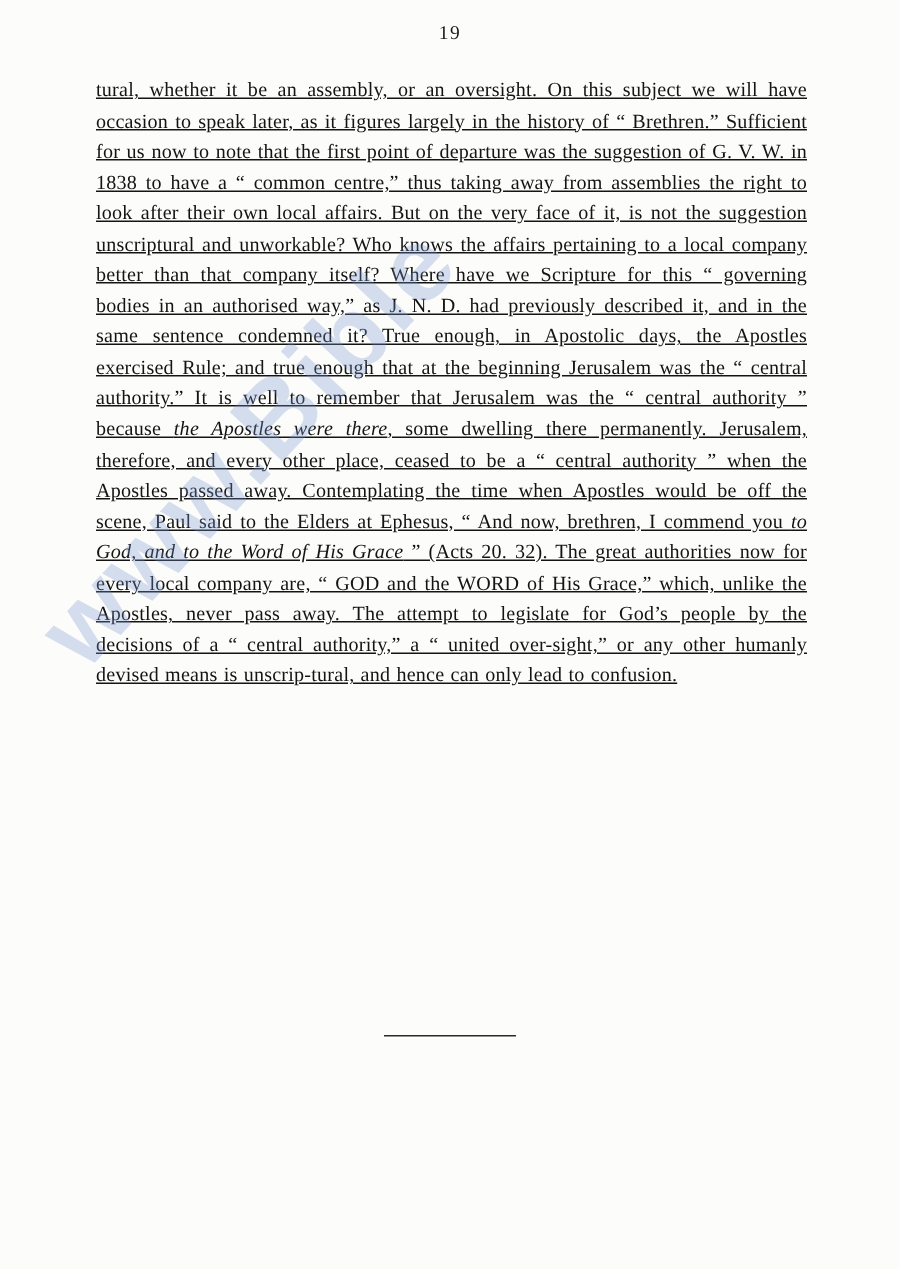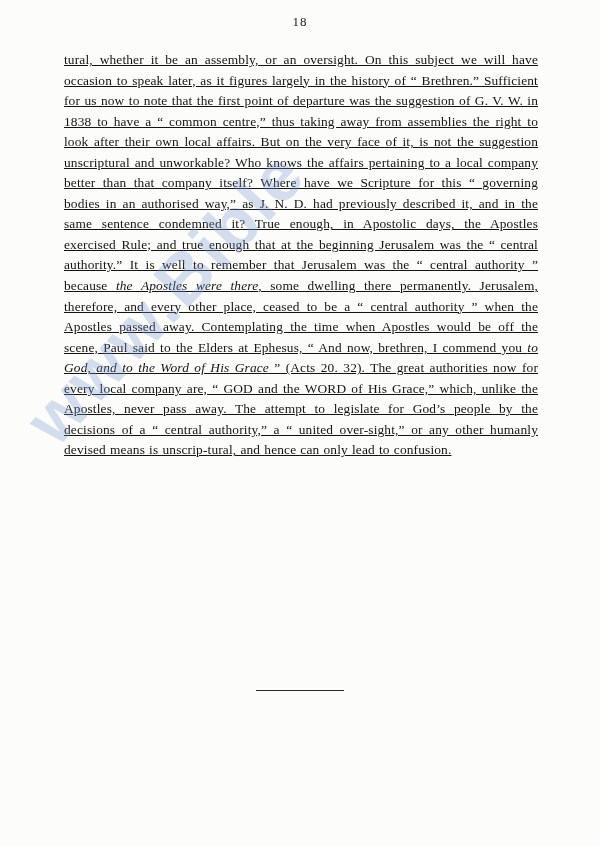--- a/index.html
+++ b/index.html
@@ -104,21 +104,21 @@
     letter-spacing: 2px;
     color: rgba(120, 150, 210, 0.30);
     white-space: nowrap;
   }
 </style>
 </head>
 <body>
 
 <div id="page">
 
-  <div class="page-number">18</div>
+  <div class="page-number">19</div>
 
   <div class="text-column">
     <p class="body-text"><span>tural, whether it be an assembly, or an oversight. On this subject we will have occasion to speak later, as it figures largely in the history of “ Brethren.” Sufficient for us now to note that the first point of departure was the suggestion of G. V. W. in 1838 to have a “ common centre,” thus taking away from assemblies the right to look after their own local affairs. But on the very face of it, is not the suggestion unscriptural and unworkable? Who knows the affairs pertaining to a local company better than that company itself? Where have we Scripture for this “ governing bodies in an authorised way,” as J. N. D. had previously described it, and in the same sentence condemned it? True enough, in Apostolic days, the Apostles exercised Rule; and true enough that at the beginning Jerusalem was the “ central authority.” It is well to remember that Jerusalem was the “ central authority ” because </span><i>the Apostles were there</i><span>, some dwelling there permanently. Jerusalem, therefore, and every other place, ceased to be a “ central authority ” when the Apostles passed away. Contemplating the time when Apostles would be off the scene, Paul said to the Elders at Ephesus, “ And now, brethren, I commend you </span><i>to God, and to the Word of His Grace</i><span> ” (Acts 20. 32). The great authorities now for every local company are, “ GOD and the WORD of His Grace,” which, unlike the Apostles, never pass away. The attempt to legislate for God’s people by the decisions of a “ central authority,” a “ united over-sight,” or any other humanly devised means is unscrip-tural, and hence can only lead to confusion.</span></p>
   </div>
 
   <div class="rule-wrap">
     <div class="rule"></div>
   </div>
 
   <div class="watermark">

